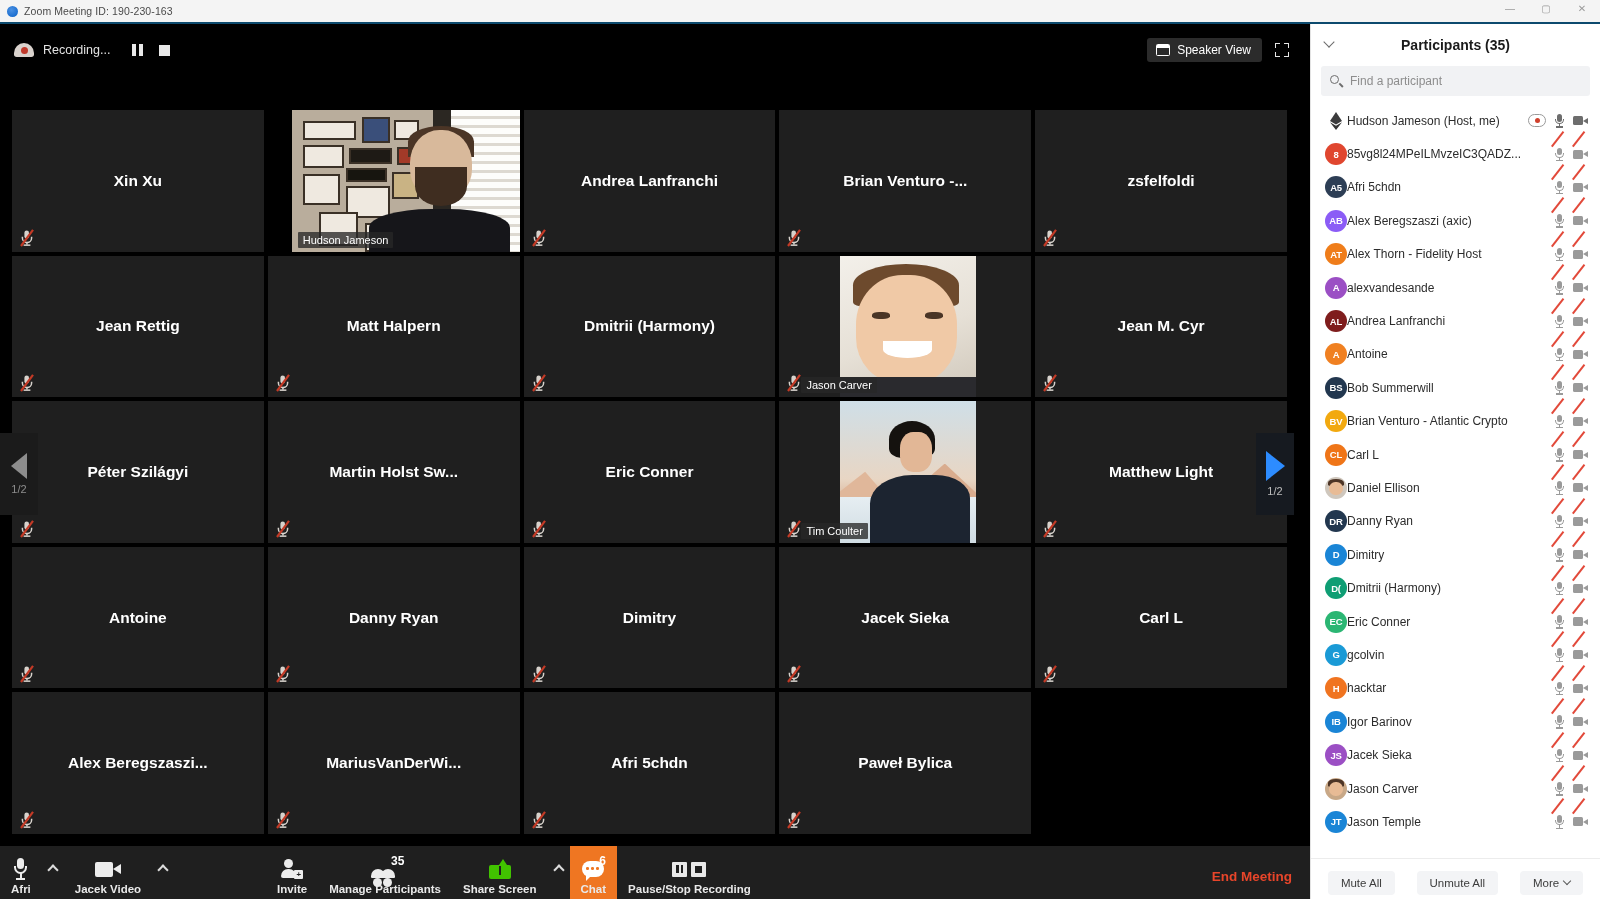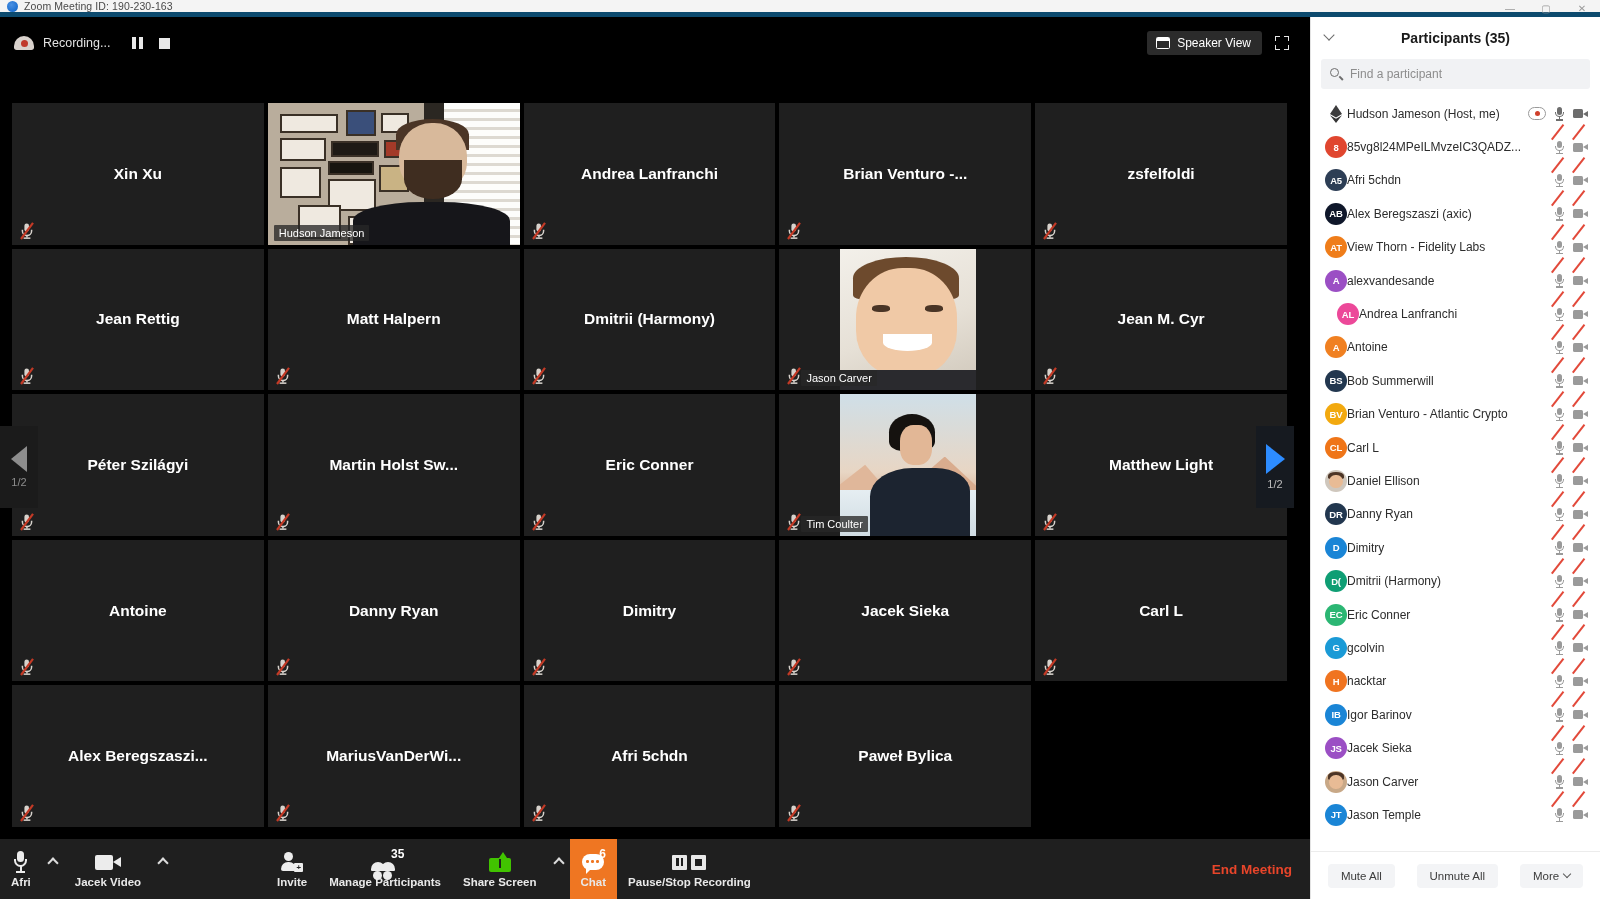--- a/index.html
+++ b/index.html
@@ -5,24 +5,24 @@
   * { box-sizing: border-box; margin: 0; padding: 0; }
   html, body {
     width: 1600px; height: 899px;
     overflow: hidden;
     background: #000;
     font-family: "Liberation Sans", sans-serif;
   }
 
   
   #titlebar {
-    height: 17px; width: 100%;
+    height: 24px; width: 100%;
     background: #f4f4f4;
     display: flex; align-items: center;
-    border-bottom: 5px solid #0c4a6e;
+    border-bottom: 2px solid #0c4a6e;
     position: relative;
   }
   #titlebar .tb-icon {
     width: 11px; height: 11px; border-radius: 50%;
     background: radial-gradient(circle at 40% 35%, #4a90e2 0%, #1c6fd0 70%, #0f4c93 100%);
     margin-left: 7px; margin-right: 6px; flex: none;
   }
   #titlebar .tb-title {
     font-size: 10.5px; color: #4a4a4a; letter-spacing: .1px;
     white-space: nowrap;
@@ -120,21 +120,21 @@
     grid-template-columns: repeat(5, 1fr);
     grid-template-rows: repeat(5, 1fr);
     gap: 4px;
   }
   .tile {
     position: relative;
     background: #1f1f1f;
     overflow: hidden;
     display: flex; align-items: center; justify-content: center;
   }
-  .tile.active { outline: 3px solid #d8e87a; outline-offset: -3px; }
+  .tile.active { outline: 3px solid #d8e87a; outline-offset: -3px; margin-left: 24px; }
   .tile-name {
     color: #ffffff; font-size: 15.5px; font-weight: bold;
     text-align: center; padding: 0 10px;
     max-width: 96%; overflow: hidden; white-space: nowrap;
   }
   
   .tile .mic-muted {
     position: absolute; left: 7px; bottom: 5px;
     width: 16px; height: 18px;
   }
@@ -1033,40 +1033,40 @@
               <i class="slash"></i>
             </span>
             <span class="ic ic-cam">
               <i class="c-body"></i>
               <i class="c-lens"></i>
               <i class="slash"></i>
             </span>
           </div>
         </div>
         <div class="pp-row">
-          <div class="pp-avatar" style="background: #0f172a;">AB</div>
+          <div class="pp-avatar" style="background: #8b5cf6;">AB</div>
           <div class="pp-name">Alex Beregszaszi (axic)</div>
           <div class="pp-icons">
             <span class="ic ic-mic">
               <i class="m-cap"></i>
               <i class="m-arc"></i>
               <i class="m-stem"></i>
               <i class="m-base"></i>
               <i class="slash"></i>
             </span>
             <span class="ic ic-cam">
               <i class="c-body"></i>
               <i class="c-lens"></i>
               <i class="slash"></i>
             </span>
           </div>
         </div>
         <div class="pp-row">
           <div class="pp-avatar" style="background: rgb(239, 125, 26);">AT</div>
-          <div class="pp-name">View Thorn - Fidelity Labs</div>
+          <div class="pp-name">Alex Thorn - Fidelity Host</div>
           <div class="pp-icons">
             <span class="ic ic-mic">
               <i class="m-cap"></i>
               <i class="m-arc"></i>
               <i class="m-stem"></i>
               <i class="m-base"></i>
               <i class="slash"></i>
             </span>
             <span class="ic ic-cam">
               <i class="c-body"></i>
@@ -1087,21 +1087,21 @@
               <i class="slash"></i>
             </span>
             <span class="ic ic-cam">
               <i class="c-body"></i>
               <i class="c-lens"></i>
               <i class="slash"></i>
             </span>
           </div>
         </div>
         <div class="pp-row">
-          <div class="pp-avatar" style="background: #ec4899; margin-left: 12px;">AL</div>
+          <div class="pp-avatar" style="background: #7f1d1d;">AL</div>
           <div class="pp-name">Andrea Lanfranchi</div>
           <div class="pp-icons">
             <span class="ic ic-mic">
               <i class="m-cap"></i>
               <i class="m-arc"></i>
               <i class="m-stem"></i>
               <i class="m-base"></i>
               <i class="slash"></i>
             </span>
             <span class="ic ic-cam">

